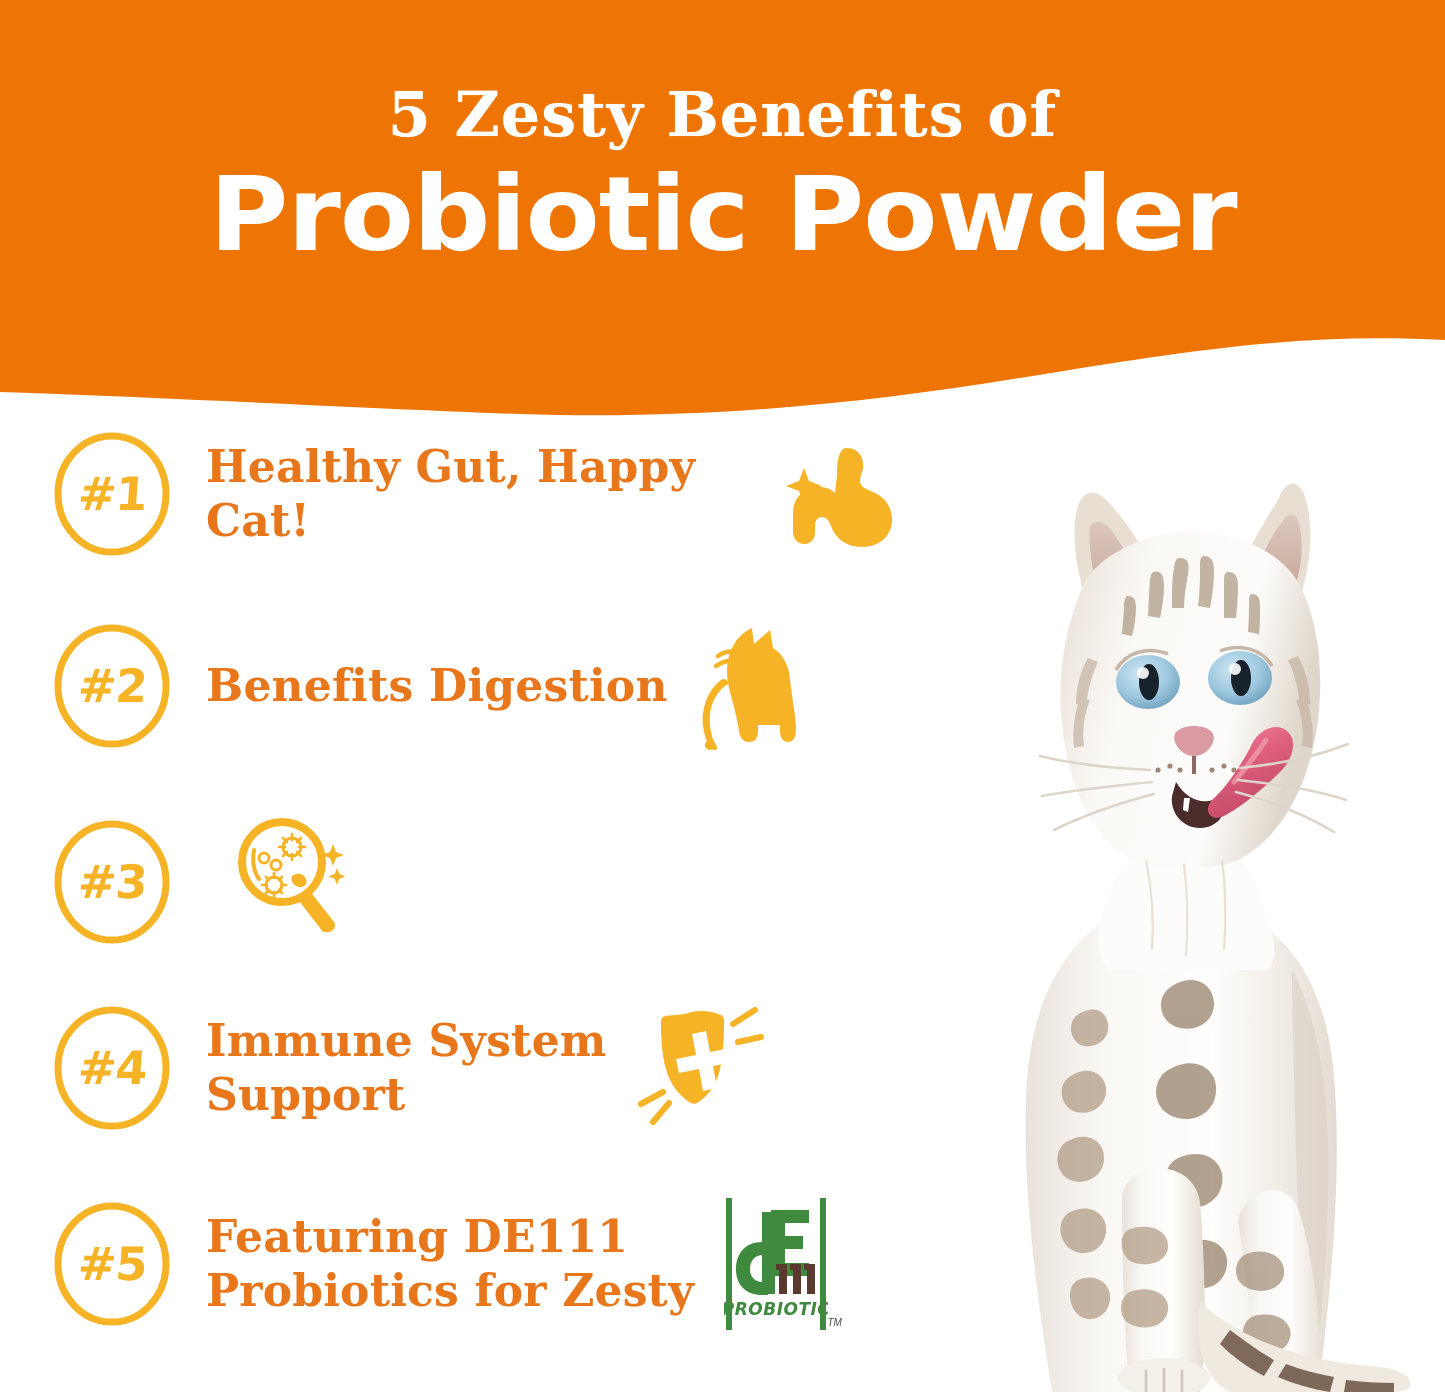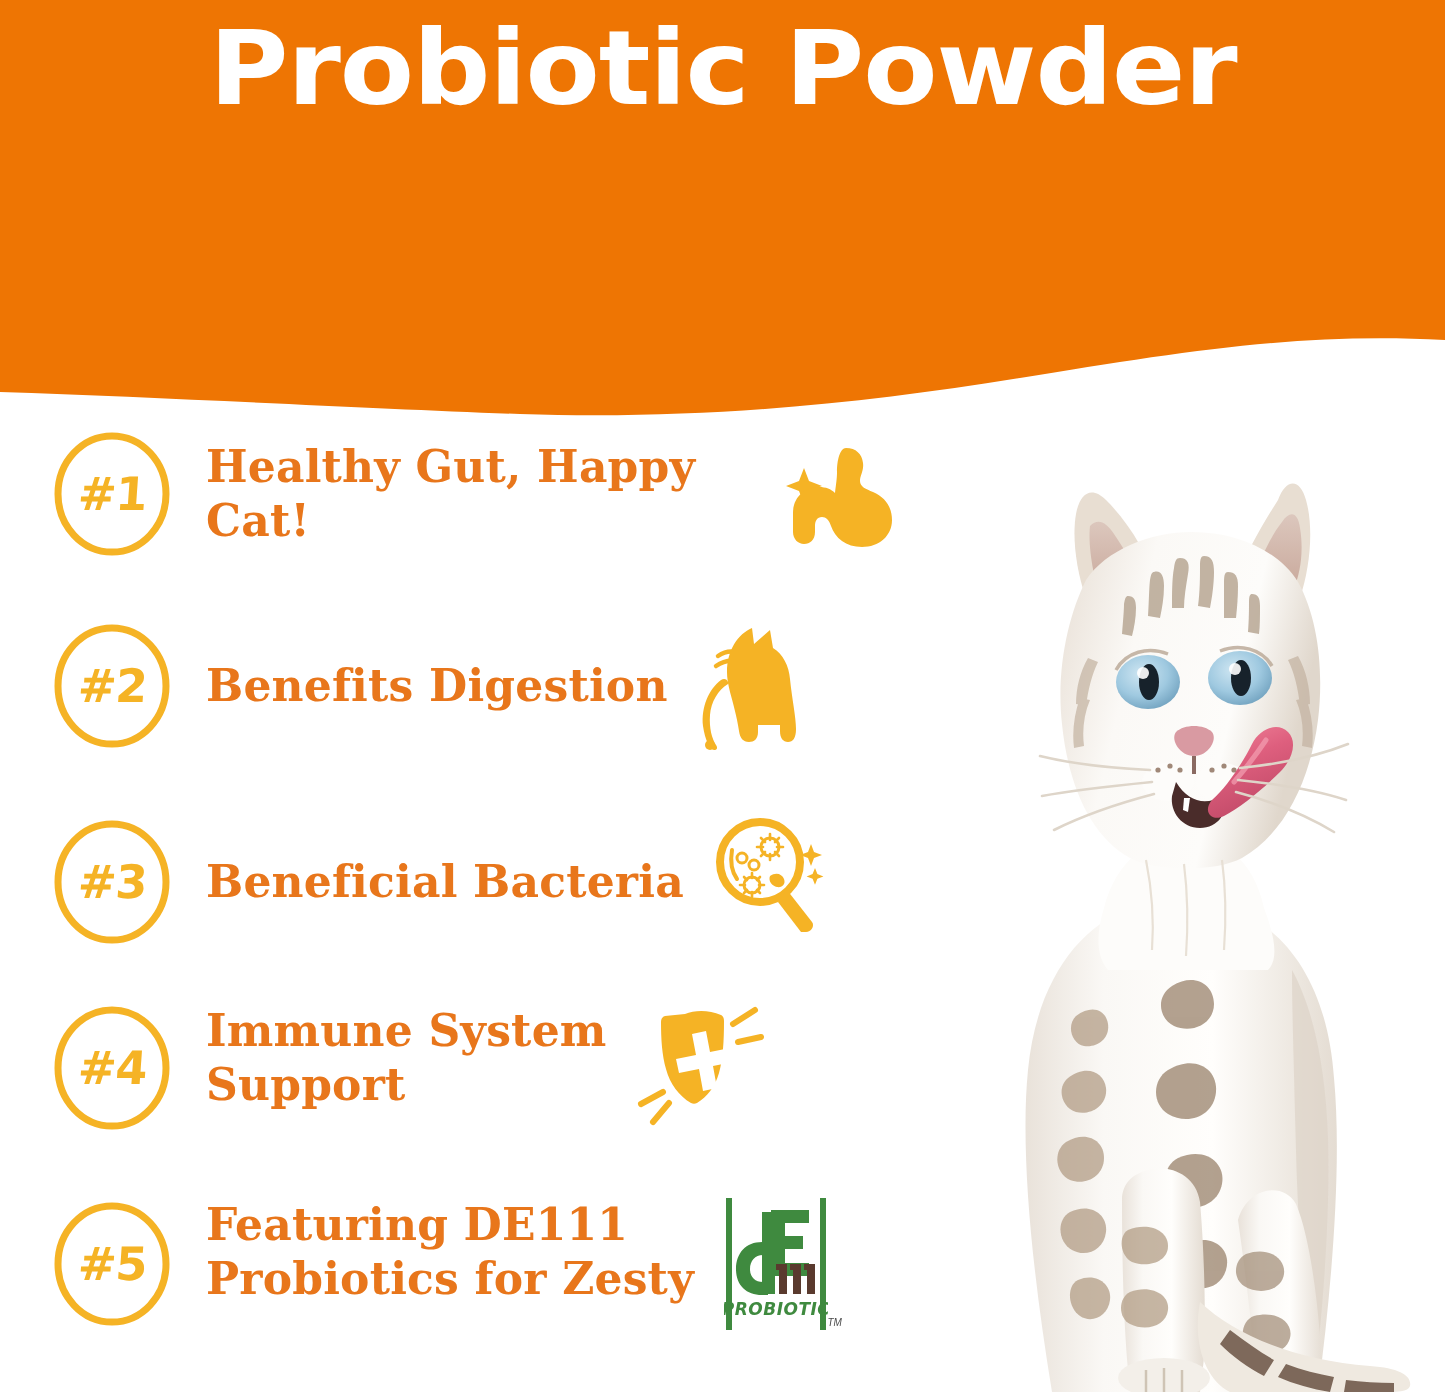--- a/index.html
+++ b/index.html
@@ -88,21 +88,21 @@
     display:flex;align-items:center;justify-content:center;
   }
 
   
   .row1{top:0px;}
   .row2{top:190px;}
   .row3{top:382px;}
   .row4{top:572px;}
   .row5{top:766px;}
 
-  .row4 .benefit-body,.row5 .benefit-body{align-items:flex-start;}
+  .row4 .benefit-body,.row5 .benefit-body{align-items:center;}
 
   
   .de111{
     width:104px;height:132px;position:relative;
     margin-left:30px;
     font-style:italic;
   }
   .tm{
     position:absolute;right:-14px;bottom:2px;
     font-family:"Liberation Sans", sans-serif;
@@ -122,20 +122,21 @@
 <div class="page">
 
   <div class="header">
     <svg class="header-wave" viewBox="0 0 1445 420" preserveAspectRatio="none">
       <path d="M0,0 L1445,0 L1445,340
                C1300,332 1180,352 1020,378
                C860,404 700,420 520,414
                C380,409 180,398 0,392 Z" fill="#EE7503"></path>
     </svg>
     <div class="header-text">
+      <div class="subtitle">5 Zesty Benefits of</div>
       <div class="maintitle">Probiotic Powder</div>
     </div>
   </div>
 
   <div class="benefits">
 
     <div class="benefit row1">
       <div class="badge">
         <svg width="124" height="124" viewBox="0 0 124 124">
           <ellipse cx="62" cy="62" rx="54" ry="58" fill="none" stroke="#F5B325" stroke-width="7"></ellipse>
@@ -197,21 +198,20 @@
     </div>
 
     <div class="benefit row3">
       <div class="badge">
         <svg width="124" height="124" viewBox="0 0 124 124">
           <ellipse cx="62" cy="62" rx="54" ry="58" fill="none" stroke="#F5B325" stroke-width="7"></ellipse>
         </svg>
         <span class="badge-label">#3</span>
       </div>
       <div class="benefit-body">
-        <div class="benefit-text">Beneficial Bacteria</div>
         <div class="benefit-icon">
           <svg width="126" height="136" viewBox="0 0 126 136">
             <circle cx="52" cy="48" r="40" fill="none" stroke="#F5B325" stroke-width="8"></circle>
             <path d="M79 76 L104 108 C107 112 103 118 98 118 L93 118 L70 88 Z" fill="#F5B325"></path>
             <path d="M24 36 C22 48 24 58 29 65" fill="none" stroke="#F5B325" stroke-width="4" stroke-linecap="round"></path>
 
             <g fill="none" stroke="#F5B325" stroke-width="3">
               <circle cx="34" cy="44" r="5"></circle>
               <circle cx="46" cy="51" r="5"></circle>
               <circle cx="62" cy="33" r="9"></circle>

